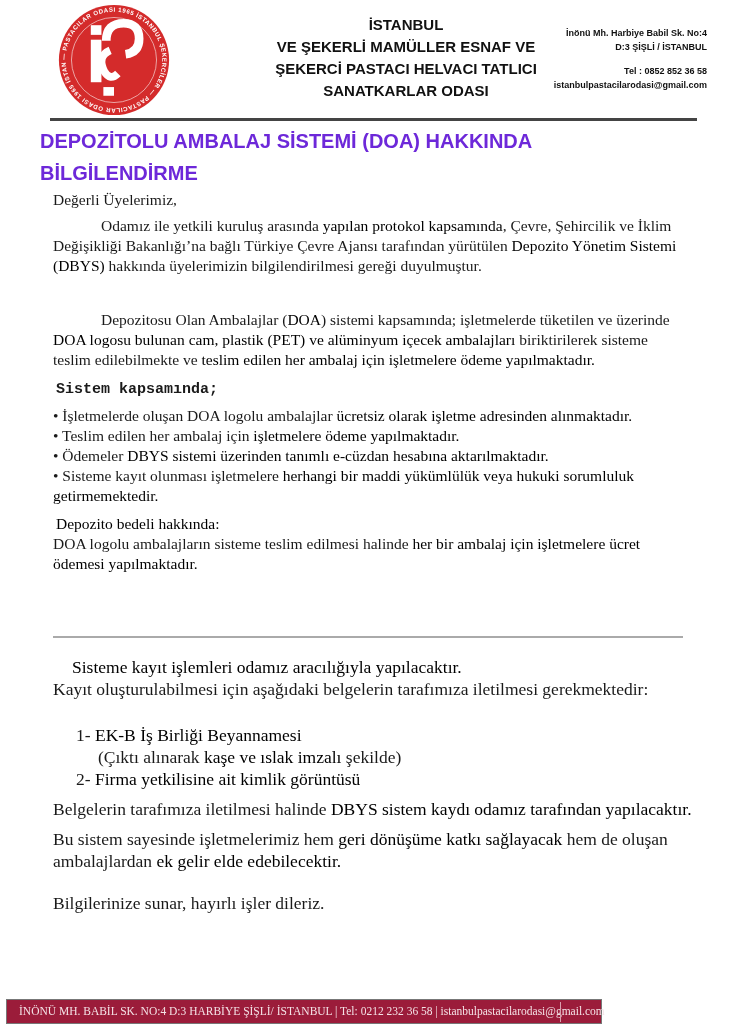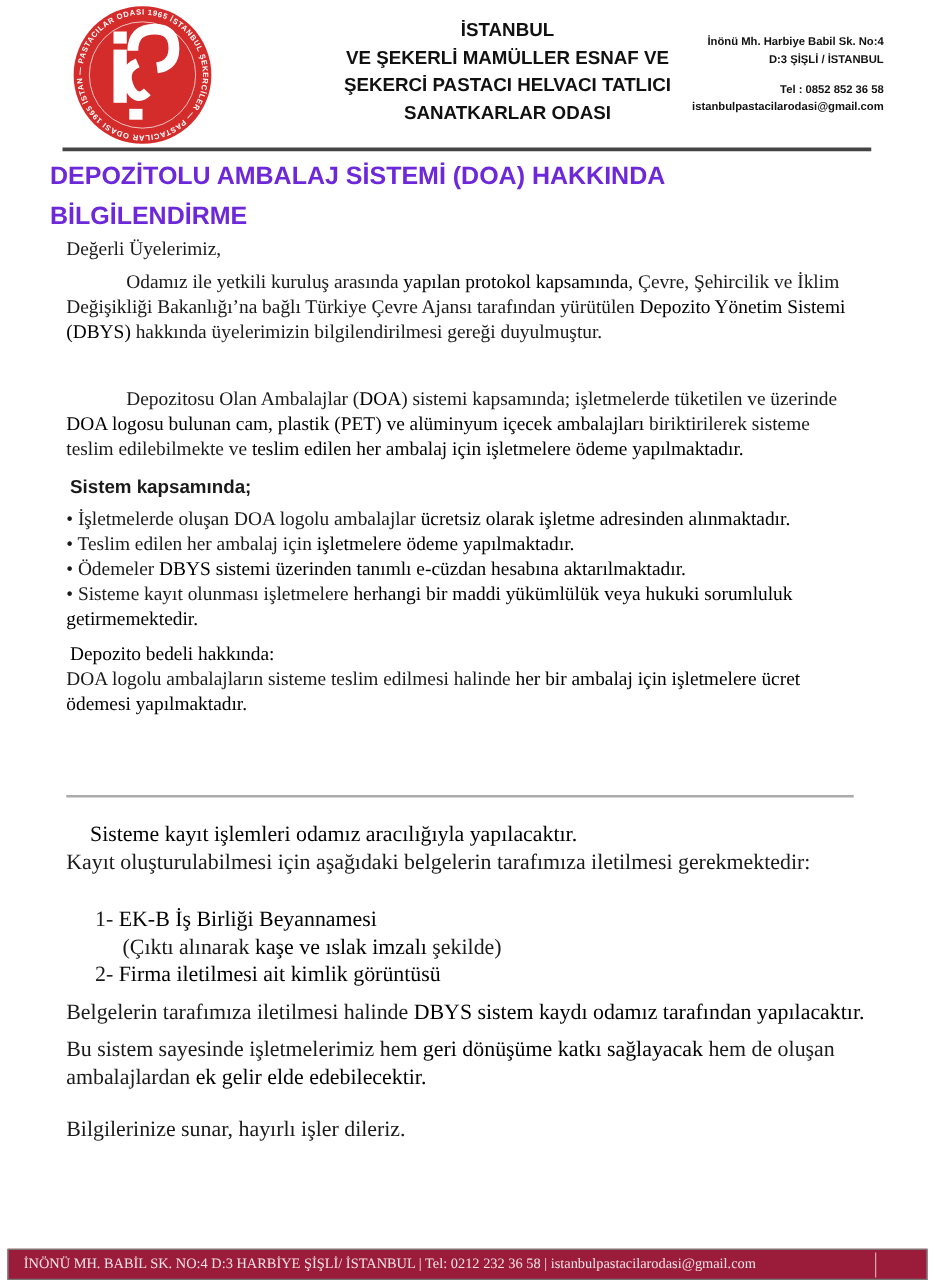--- a/index.html
+++ b/index.html
@@ -14,31 +14,31 @@
     font-family: "Liberation Sans", sans-serif; font-weight: bold; font-size: 9px; line-height: 14px; color: #111; }
   .contact .gap { height: 10px; }
   .header-rule { position: absolute; left: 50px; top: 118px; width: 647px; height: 3px; background: #444; }
 
   .title { position: absolute; left: 40px; top: 125px; width: 670px; 
     font-family: "Liberation Sans", sans-serif; font-weight: bold; font-size: 20px; line-height: 32px; color: #6d28d9; }
 
   .content { position: absolute; left: 53px; top: 190px; width: 630px; font-size: 15.5px; line-height: 20px; }
   .content p { margin: 0; }
   .indent { text-indent: 48px; }
-  .sans-head { font-family: Liberation Sans, sans-serif; font-weight: bold; font-size: 15px; padding-left: 3px; }
+  .sans-head { font-family: Liberation Mono, monospace; font-weight: bold; font-size: 15px; padding-left: 3px; }
   b { font-weight: normal; color: #000; }
 
   .rule2 { position: absolute; left: 53px; top: 636px; width: 630px; height: 2px; background: #aaa; }
 
   .content2 { position: absolute; left: 53px; top: 656px; width: 640px; font-size: 17.5px; line-height: 22px; }
   .content2 p { margin: 0; }
   .ol-item { padding-left: 23px; }
   .ol-sub { padding-left: 45px; }
 
-  .footer { position: absolute; left: 6px; top: 999px; width: 736px; height: 25px; background: #9b1c3a;
+  .footer { position: absolute; left: 6px; top: 999px; width: 596px; height: 25px; background: #9b1c3a;
     border: 1px solid #777; }
   .footer-text { position: absolute; left: 12px; top: 5px; font-family: "Liberation Serif", serif; font-size: 11.5px; color: #f4e2e6; white-space: nowrap; }
   .footer-box { position: absolute; right: 3px; top: 2px; width: 38px; height: 20px; border-left: 1px solid #d9a0ae; }
 </style>
 </head>
 <body>
 
 <div class="header">
   <svg class="logo" viewBox="0 0 120 120">
     <circle cx="60" cy="60" r="57" fill="#d42b2b"></circle>
@@ -105,21 +105,21 @@
 </div>
 
 <div class="rule2"></div>
 
 <div class="content2">
   <p style="padding-left:3px;margin-left:16px;"><b>Sisteme kayıt işlemleri odamız aracılığıyla yapılacaktır.</b></p>
   <p style="margin-bottom:24px;">Kayıt oluşturulabilmesi için aşağıdaki belgelerin tarafımıza iletilmesi gerekmektedir:</p>
 
   <p class="ol-item"><span>1- </span><b>EK-B İş Birliği Beyannamesi</b></p>
   <p class="ol-sub"><span>(Çıktı alınarak </span><b>kaşe ve ıslak imzalı</b><span> şekilde)</span></p>
-  <p class="ol-item" style="margin-bottom:8px;"><span>2- </span><b>Firma iletilmesi ait kimlik görüntüsü</b></p>
+  <p class="ol-item" style="margin-bottom:8px;"><span>2- </span><b>Firma yetkilisine ait kimlik görüntüsü</b></p>
 
   <p style="margin-bottom:8px;"><span>Belgelerin tarafımıza iletilmesi halinde </span><b>DBYS sistem kaydı odamız tarafından yapılacaktır.</b></p>
 
   <p style="margin-bottom:20px;"><span>Bu sistem sayesinde işletmelerimiz hem </span><b>geri dönüşüme katkı sağlayacak</b><span> hem de oluşan ambalajlardan </span><b>ek gelir elde edebilecektir.</b></p>
 
   <p>Bilgilerinize sunar, hayırlı işler dileriz.</p>
 </div>
 
 <div class="footer">
   <span class="footer-text">İNÖNÜ MH. BABİL SK. NO:4 D:3 HARBİYE ŞİŞLİ/ İSTANBUL  |  Tel: 0212 232 36 58  |  istanbulpastacilarodasi@gmail.com</span>

